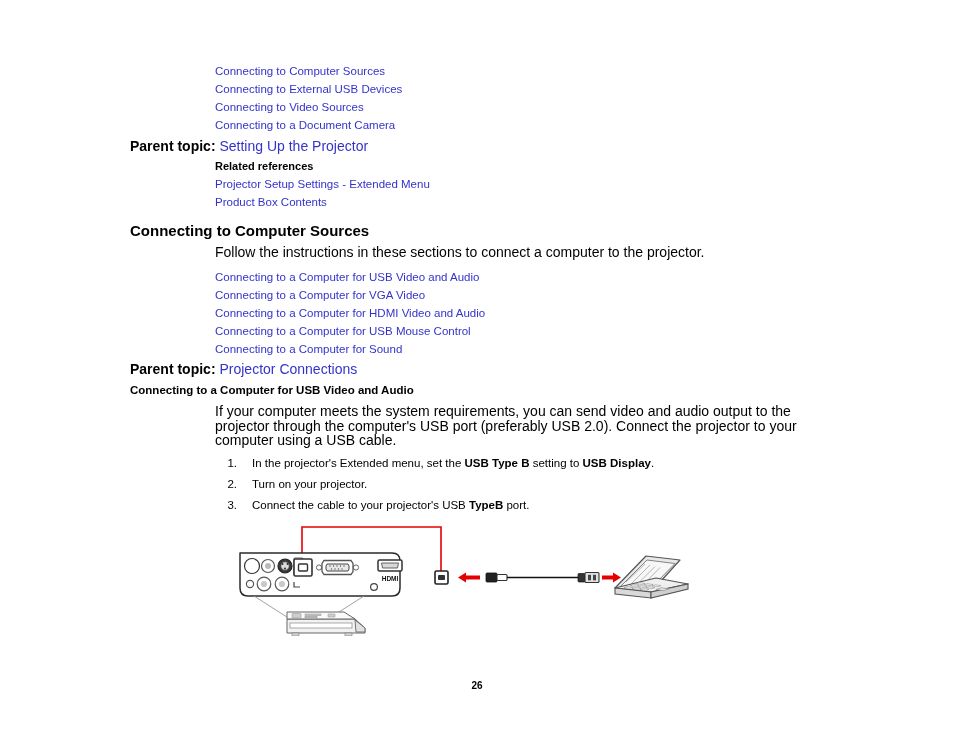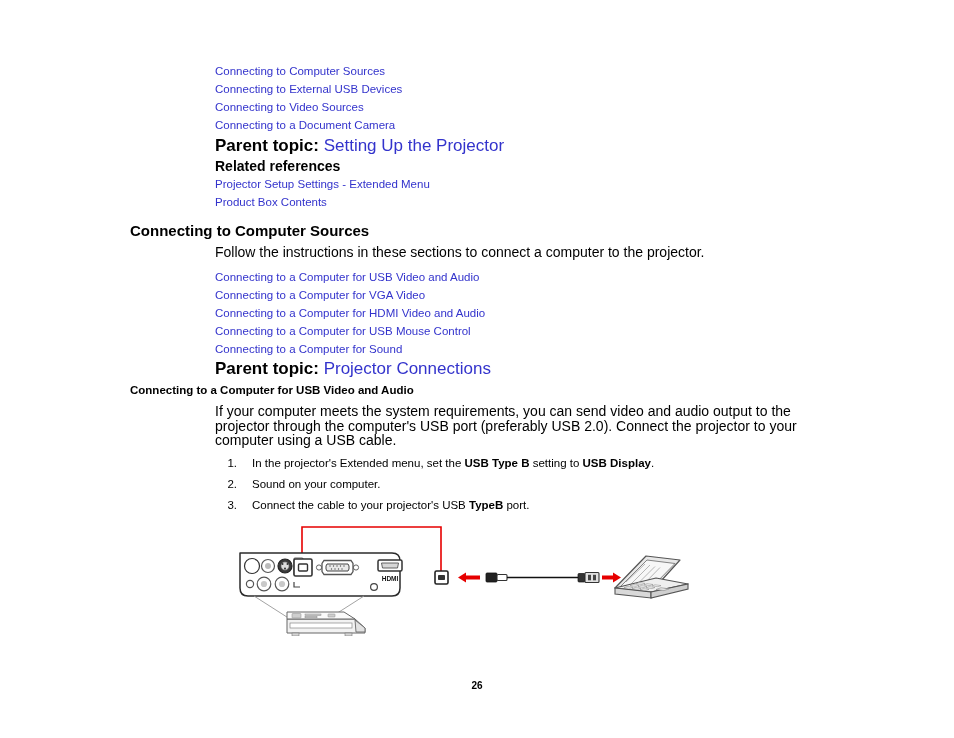--- a/index.html
+++ b/index.html
@@ -29,33 +29,32 @@
   .link {
     color: #3333cc;
     font-size: 11.5px;
     line-height: 18px;
     text-decoration: none;
     display: block;
     white-space: nowrap;
   }
 
   .meta-line {
-    font-size: 17px;
+    font-size: 14px;
     line-height: 18px;
-    margin-left: 85px;
     white-space: nowrap;
   }
   .meta-line .label { font-weight: bold; color: #000; }
   .meta-line .link-inline {
     color: #3333cc;
     text-decoration: none;
   }
 
   .bold-head {
-    font-size: 14px;
+    font-size: 11px;
     font-weight: bold;
     line-height: 18px;
     margin-left: 85px;
     white-space: nowrap;
   }
 
   h1.section-title {
     font-size: 15px;
     font-weight: bold;
     margin: 0;
@@ -175,21 +174,21 @@
     <div style="position:absolute; left:0; top:404px;">
       <p class="body-text">If your computer meets the system requirements, you can send video and audio output to the projector through the computer's USB port (preferably USB 2.0). Connect the projector to your computer using a USB cable.</p>
     </div>
 
     <div style="position:absolute; left:0; top:453px;">
       <ol class="steps">
         <li class="step">
           <span class="num">1.</span><span class="step-text"><span>In the projector's Extended menu, set the </span><b>USB Type B</b><span> setting to </span><b>USB Display</b><span>.</span></span>
         </li>
         <li class="step">
-          <span class="num">2.</span><span class="step-text"><span>Sound on your computer.</span></span>
+          <span class="num">2.</span><span class="step-text"><span>Turn on your projector.</span></span>
         </li>
         <li class="step">
           <span class="num">3.</span><span class="step-text"><span>Connect the cable to your projector's USB </span><b>TypeB</b><span> port.</span></span>
         </li>
       </ol>
     </div>
 
   </div>
 
   <div class="figure">

